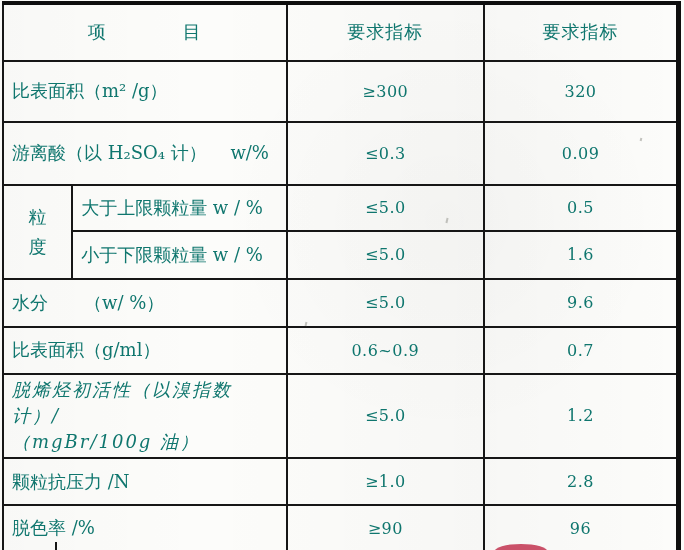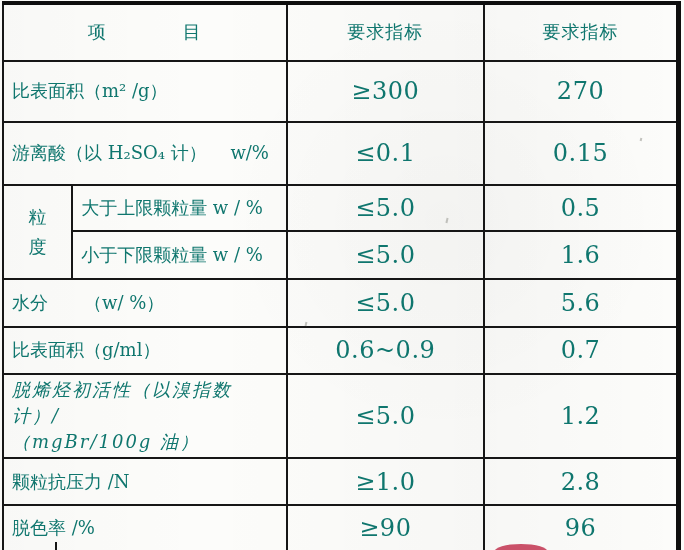--- a/index.html
+++ b/index.html
@@ -35,21 +35,21 @@
   td {
     border: 2px solid #161616;
     font-size: 18px;
     line-height: 1.35;
     padding: 2px 8px;
     vertical-align: middle;
     background: transparent;
   }
   .c-item   { text-align: left; }
   .c-header { text-align: center; font-size: 18px; letter-spacing: 1px; }
-  .c-num    { text-align: center; font-size: 24px; letter-spacing: 0.5px; }
+  .c-num    { text-align: center; font-size: 16px; letter-spacing: 0.5px; }
   .vert {
     text-align: center;
     white-space: pre-line;
     line-height: 1.65;
     font-size: 18px;
     padding: 0;
   }
   .pre { white-space: pre-line; font-style: italic; }
   .spaced { letter-spacing: 2px; line-height: 1.45; }
   
@@ -101,47 +101,47 @@
     <tbody>
         <tr style="height:58px">
       <td colspan="2" class="c-header">项　　　　目</td>
       <td class="c-header">要求指标</td>
       <td class="c-header">要求指标</td>
     </tr>
 
     <tr style="height:61px">
       <td colspan="2" class="c-item">比表面积（m² /g）</td>
       <td class="c-num">≥300</td>
-      <td class="c-num">270</td>
+      <td class="c-num">320</td>
     </tr>
 
     <tr style="height:63px">
       <td colspan="2" class="c-item">游离酸（以 H₂SO₄ 计）　 w/%</td>
-      <td class="c-num">≤0.1</td>
-      <td class="c-num">0.15</td>
+      <td class="c-num">≤0.3</td>
+      <td class="c-num">0.09</td>
     </tr>
 
     <tr style="height:46px">
       <td rowspan="2" class="vert">粒
 度</td>
       <td class="c-item">大于上限颗粒量 w / %</td>
       <td class="c-num">≤5.0</td>
       <td class="c-num">0.5</td>
     </tr>
 
     <tr style="height:48px">
       <td class="c-item">小于下限颗粒量 w / %</td>
       <td class="c-num">≤5.0</td>
       <td class="c-num">1.6</td>
     </tr>
 
     <tr style="height:48px">
       <td colspan="2" class="c-item">水分　　（w/ %）</td>
       <td class="c-num">≤5.0</td>
-      <td class="c-num">5.6</td>
+      <td class="c-num">9.6</td>
     </tr>
 
     <tr style="height:47px">
       <td colspan="2" class="c-item">比表面积（g/ml）</td>
       <td class="c-num">0.6~0.9</td>
       <td class="c-num">0.7</td>
     </tr>
 
     <tr style="height:54px">
       <td colspan="2" class="c-item pre spaced">脱烯烃初活性（以溴指数计）/

